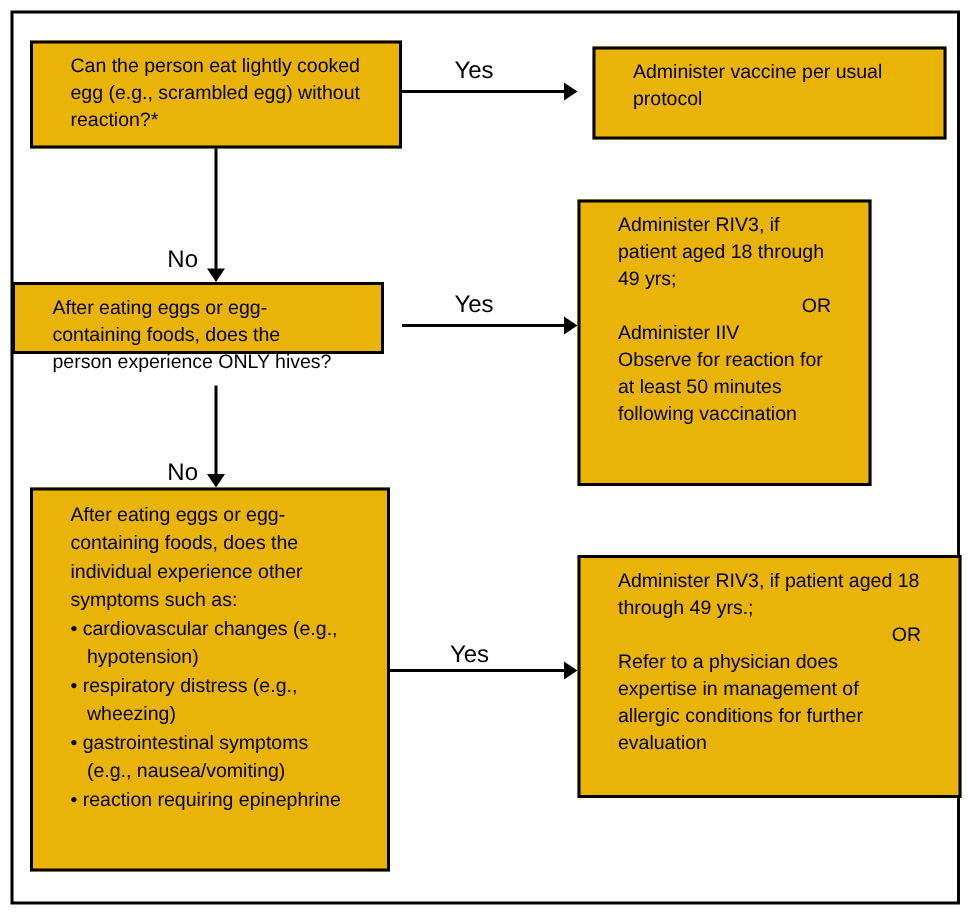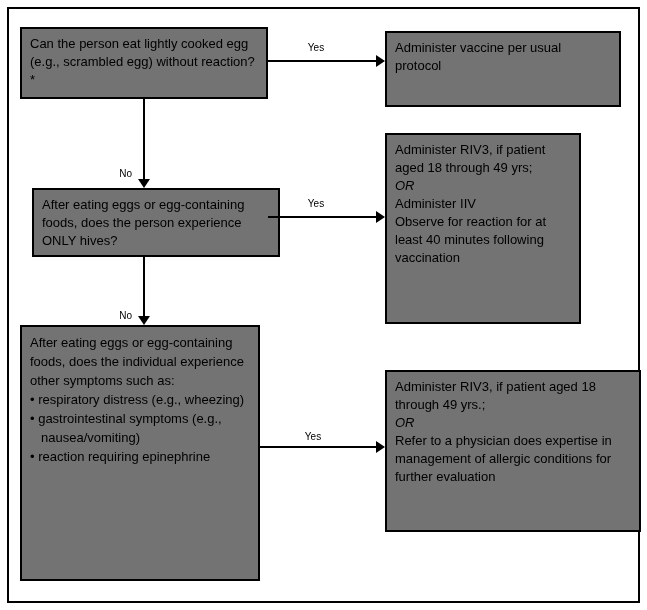--- a/index.html
+++ b/index.html
@@ -17,35 +17,35 @@
   }
   .frame {
     position: absolute;
     left: 7px; top: 7px;
     width: 633px; height: 596px;
     border: 2px solid #000000;
   }
   .box {
     position: absolute;
     border: 2px solid #000000;
-    background: #737373;
-    padding: 6px 8px;
+    background: #eab308;
+    padding: 6px 25px;
     font-size: 13px;
     line-height: 18px;
   }
   .box p { margin: 0; }
   .mb { margin-bottom: 17px; }
-  .or-line { text-align: left; margin: 0 0 17px 0; font-style: italic; }
+  .or-line { text-align: right; margin: 0 0 17px 0; }
   .bullet {
     padding-left: 11px;
     text-indent: -11px;
   }
   .edge-label {
     position: absolute;
-    font-size: 10px;
+    font-size: 16px;
     line-height: 15px;
   }
   .edge-label.right-align { text-align: right; margin-top: 40px; }
   .edge-label.center { text-align: center; }
 
   .arrow { position: absolute; }
   .arrow-right .shaft {
     position: absolute; left: 0; right: 7px; top: 50%;
     margin-top: -1px; height: 2px; background: #000000;
   }
@@ -71,61 +71,62 @@
 </head>
 <body>
 
 <div class="canvas">
   <div class="frame"></div>
 
   <div class="box" style="left:20px; top:27px; width:248px; height:72px;">
     <p>Can the person eat lightly cooked egg (e.g., scrambled egg) without reaction?*</p>
   </div>
 
-  <div class="box" style="left:385px; top:31px; width:236px; height:76px;">
+  <div class="box" style="left:395px; top:31px; width:236px; height:62px;">
     <p>Administer vaccine per usual protocol</p>
   </div>
 
   <span class="edge-label center" style="left:296px; top:40px; width:40px;">Yes</span>
   <div class="arrow arrow-right" style="left:268px; top:55px; width:117px; height:12px;">
     <div class="shaft"></div>
     <div class="head"></div>
   </div>
 
   <span class="edge-label right-align" style="left:100px; top:126px; width:32px;">No</span>
   <div class="arrow arrow-down" style="left:138px; top:99px; width:12px; height:89px;">
     <div class="shaft"></div>
     <div class="head"></div>
   </div>
 
-  <div class="box" style="left:32px; top:188px; width:248px; height:69px;">
+  <div class="box" style="left:8px; top:188px; width:248px; height:48px;">
     <p>After eating eggs or egg-containing foods, does the person experience ONLY hives?</p>
   </div>
 
   <div class="box" style="left:385px; top:133px; width:196px; height:191px;">
     <p class="mb">Administer RIV3, if patient aged 18 through 49 yrs;</p>
     <p class="or-line">OR</p>
     <p class="mb">Administer IIV</p>
-    <p>Observe for reaction for at least 40 minutes following vaccination</p>
+    <p>Observe for reaction for at least 50 minutes following vaccination</p>
   </div>
 
   <span class="edge-label center" style="left:296px; top:196px; width:40px;">Yes</span>
   <div class="arrow arrow-right" style="left:268px; top:211px; width:117px; height:12px;">
     <div class="shaft"></div>
     <div class="head"></div>
   </div>
 
   <span class="edge-label right-align" style="left:100px; top:268px; width:32px;">No</span>
   <div class="arrow arrow-down" style="left:138px; top:257px; width:12px; height:68px;">
     <div class="shaft"></div>
     <div class="head"></div>
   </div>
 
   <div class="box" style="left:20px; top:325px; width:240px; height:256px; line-height:19px;">
     <p>After eating eggs or egg-containing foods, does the individual experience other symptoms such as:</p>
+    <p class="bullet">• cardiovascular changes (e.g., hypotension)</p>
     <p class="bullet">• respiratory distress (e.g., wheezing)</p>
     <p class="bullet">• gastrointestinal symptoms (e.g., nausea/vomiting)</p>
     <p class="bullet">• reaction requiring epinephrine</p>
   </div>
 
   <div class="box" style="left:385px; top:370px; width:256px; height:162px;">
     <p class="mb">Administer RIV3, if patient aged 18 through 49 yrs.;</p>
     <p class="or-line">OR</p>
     <p>Refer to a physician does expertise in management of allergic conditions for further evaluation</p>
   </div>

